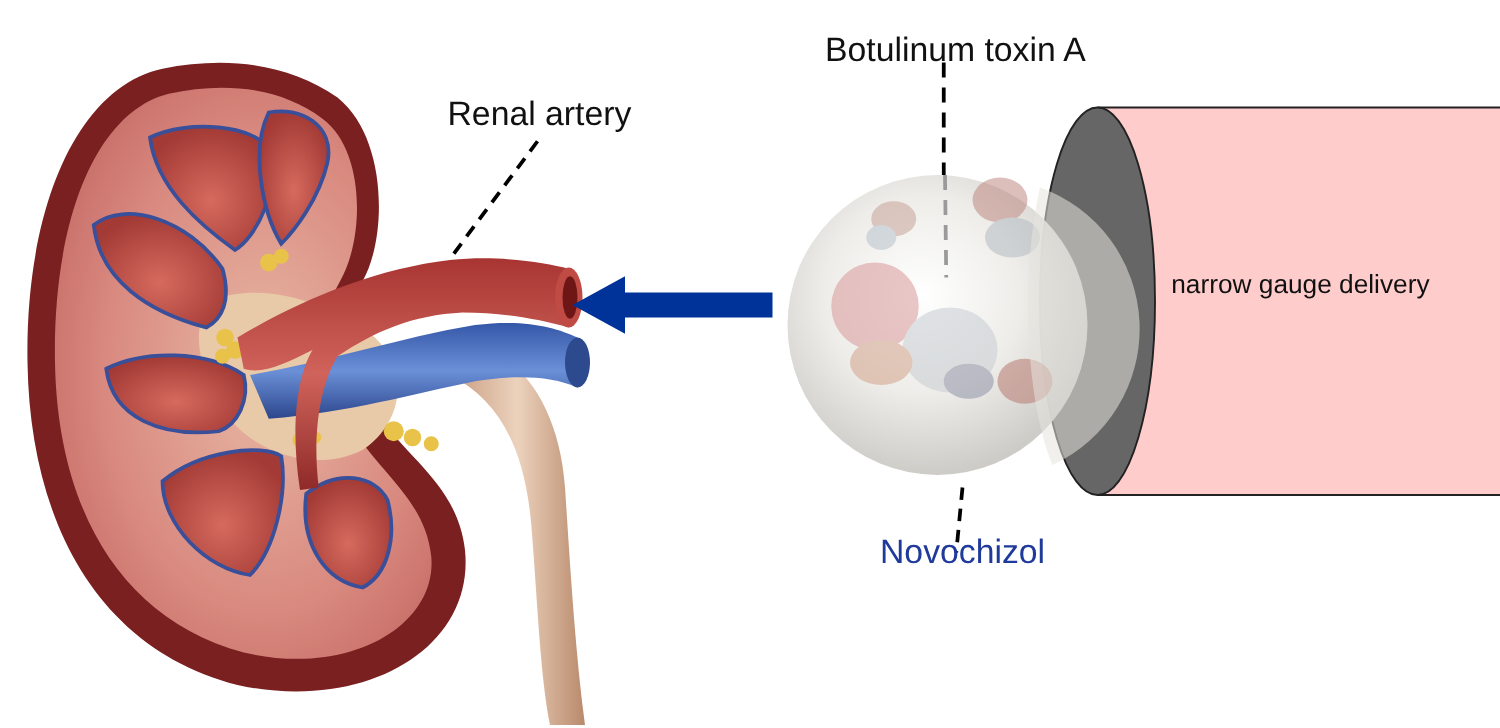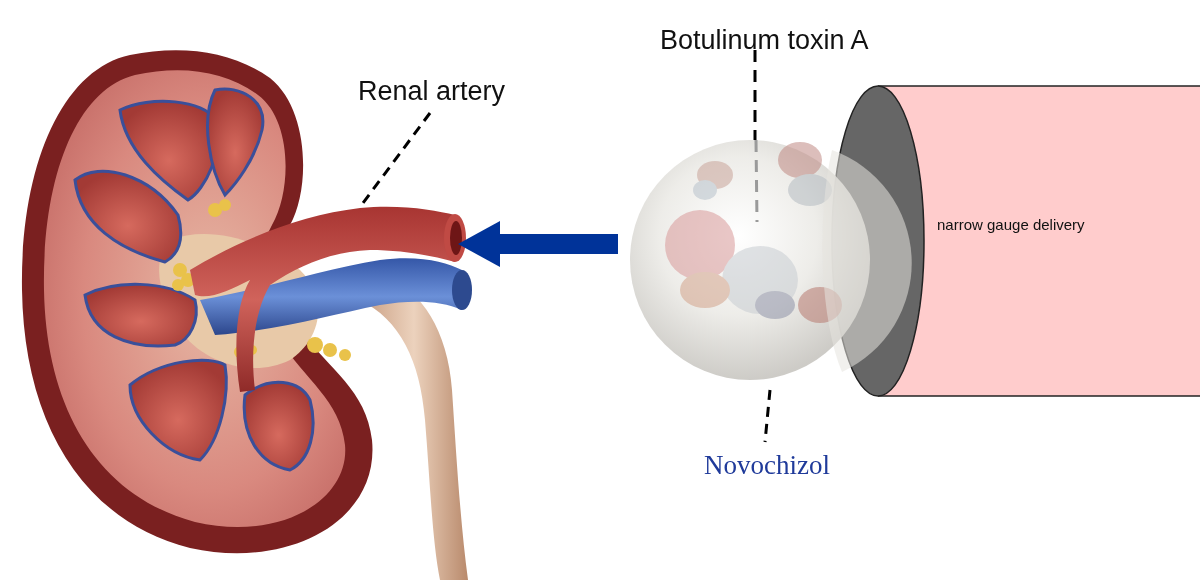--- a/index.html
+++ b/index.html
@@ -1,20 +1,20 @@
 <!DOCTYPE html>
 <html><head>
 <meta charset="utf-8">
 <style>
   html, body { margin: 0; padding: 0; background: #ffffff; }
   body { width: 1200px; height: 582px; position: relative; overflow: hidden;
          font-family: "Liberation Sans", sans-serif; }
   .label { position: absolute; font-size: 27px; color: #111; white-space: nowrap; line-height: 1; }
   .label.blue { color: #1f3a9a; }
-  .label.small { font-size: 15px; color: #111; }
+  .label.small { font-size: 21px; color: #111; }
   svg.stage { position: absolute; left: 0; top: 0; }
 </style>
 </head>
 <body>
 
 <svg class="stage" width="1200" height="582" viewBox="0 0 1200 582">
   <defs>
     <radialGradient id="sphereGrad" cx="45%" cy="40%" r="60%">
       <stop offset="0%" stop-color="#ffffff"></stop>
       <stop offset="55%" stop-color="#ecebe7"></stop>
@@ -121,14 +121,14 @@
   <path d="M832 150 A 120 120 0 0 1 842 372 A 46 155 0 0 1 832 150 Z" fill="#e5e3df" opacity="0.55"></path>
 
   <line x1="755" y1="50" x2="755" y2="140" stroke="#000" stroke-width="3" stroke-dasharray="12,8"></line>
   <line x1="756" y1="140" x2="757" y2="222" stroke="#9a9a9a" stroke-width="3" stroke-dasharray="12,8"></line>
 
   <line x1="770" y1="390" x2="765" y2="442" stroke="#000" stroke-width="3" stroke-dasharray="10,7"></line>
 </svg>
 
 <div class="label" style="left:636px; top:27px;margin-left:24px;">Botulinum toxin A</div>
 <div class="label" style="left:358px; top:78px;">Renal artery</div>
-<div class="label blue" style="left:704px; top:452px;font-family:Liberation Serif, serif;">Novochizol</div>
+<div class="label blue" style="left:704px; top:428px;">Novochizol</div>
 <div class="label small" style="left:937px; top:217px;">narrow gauge delivery</div>
 
 </body></html>

